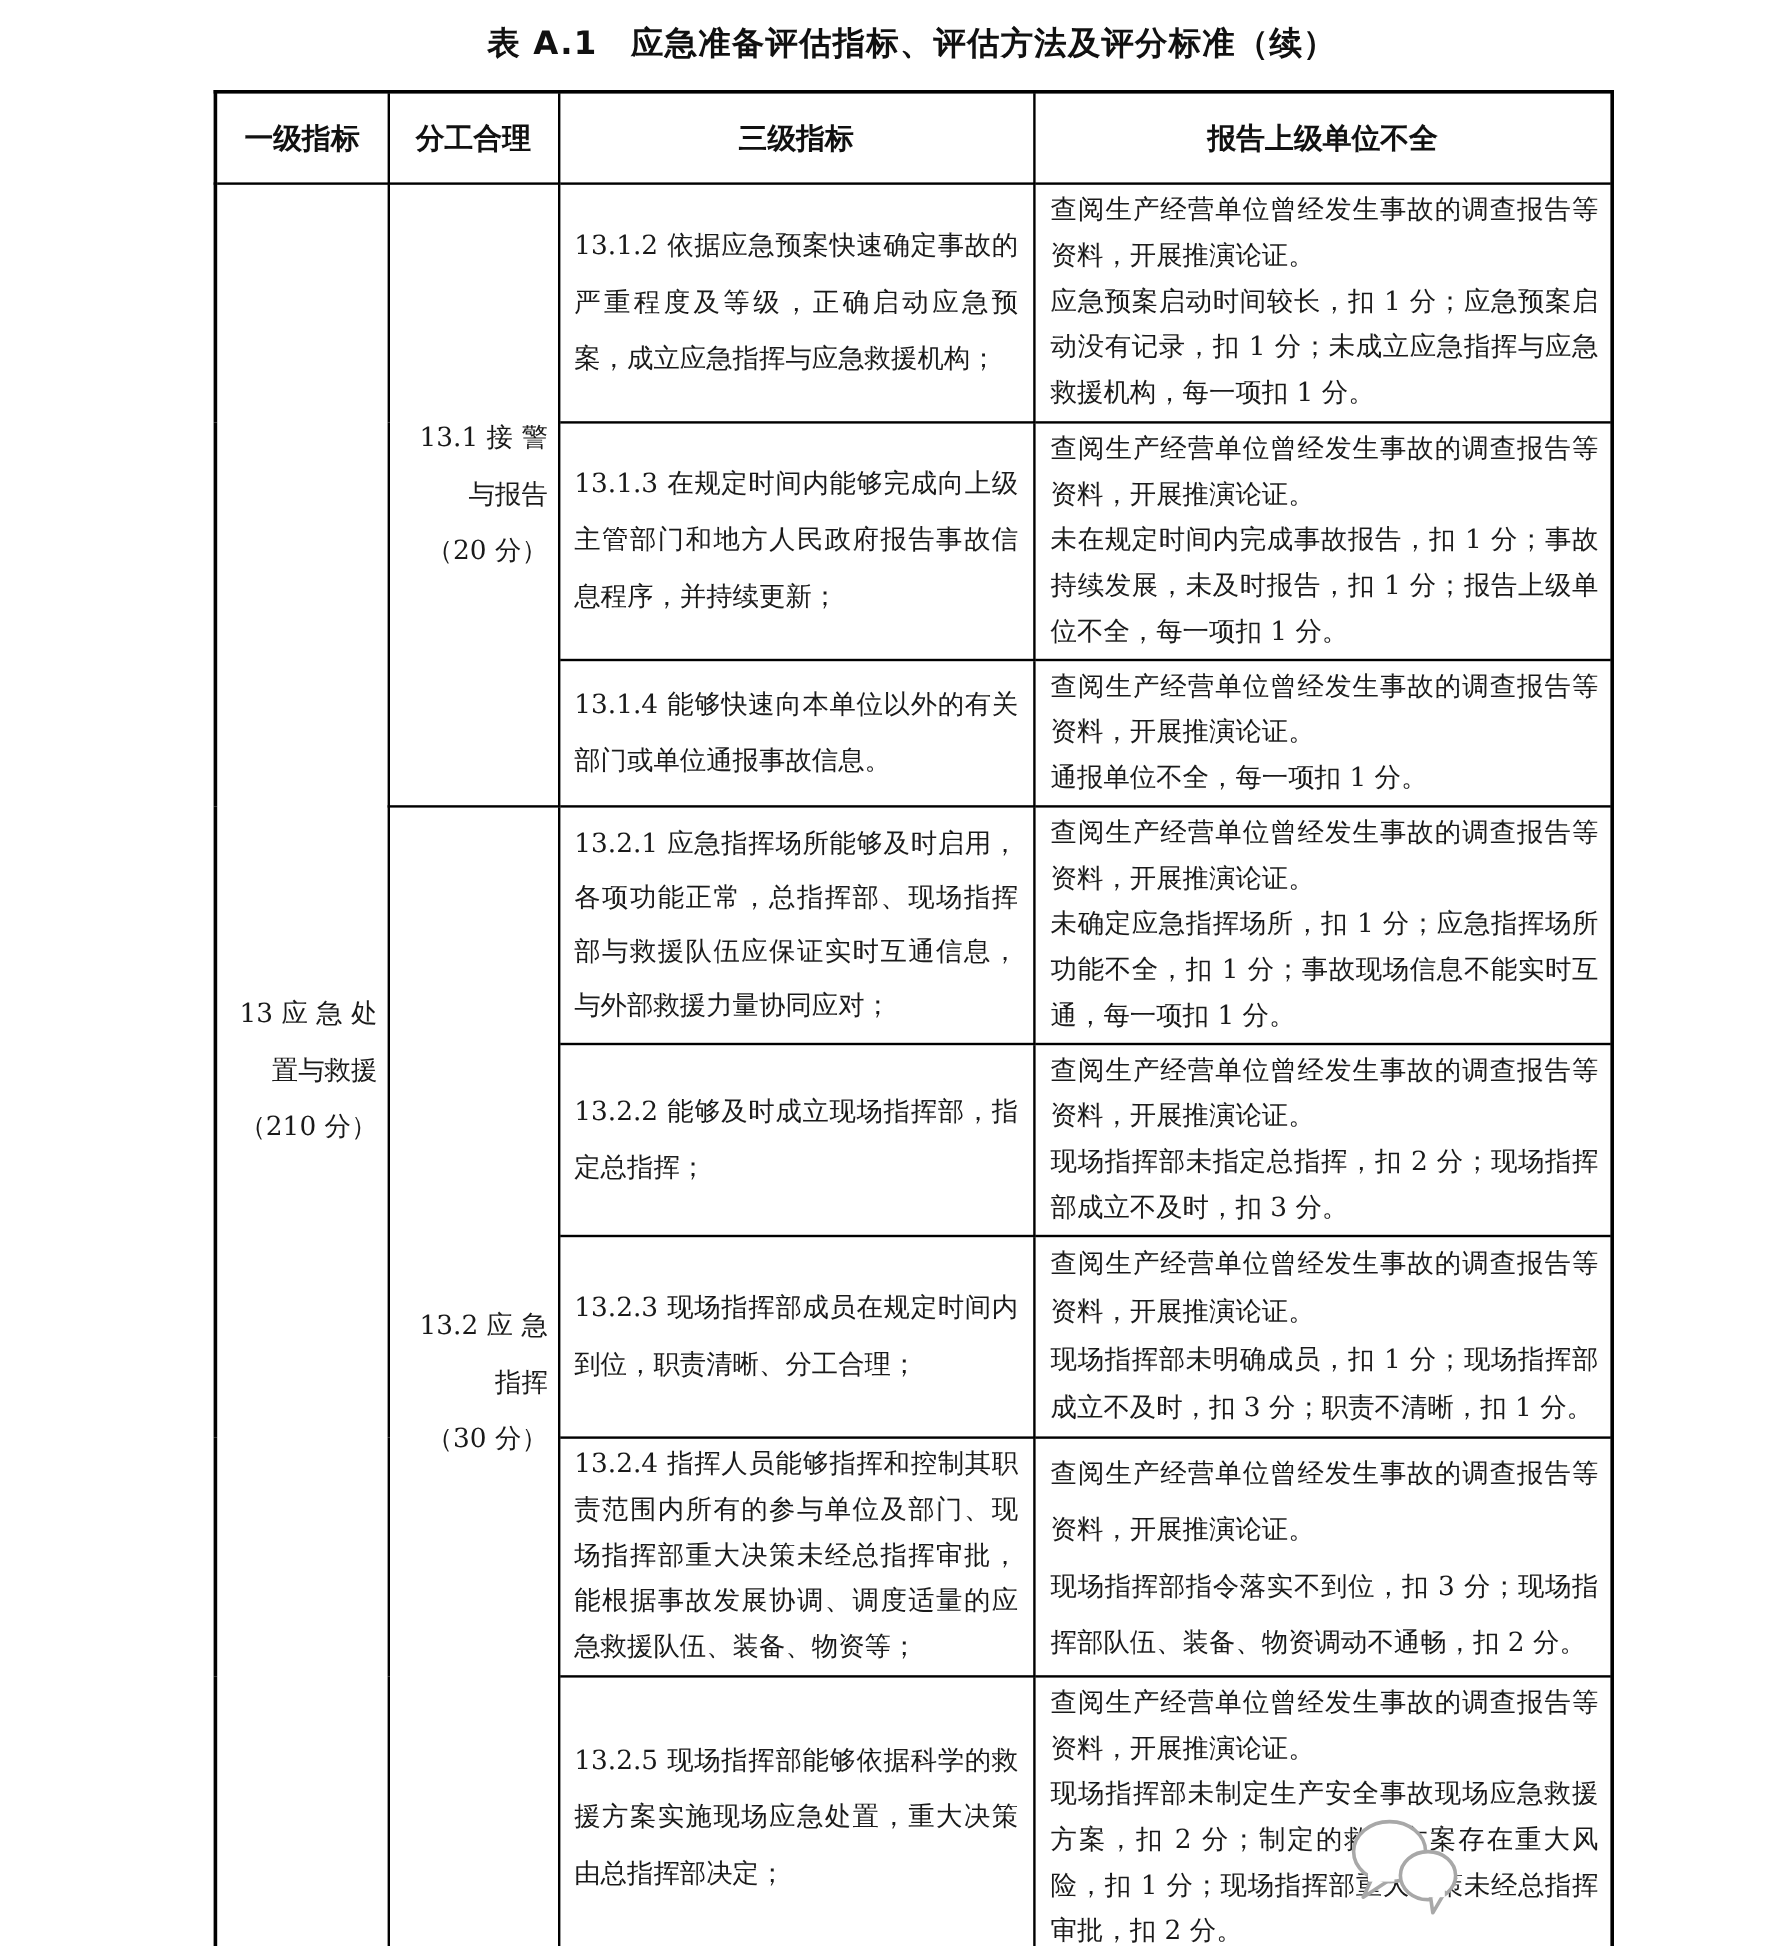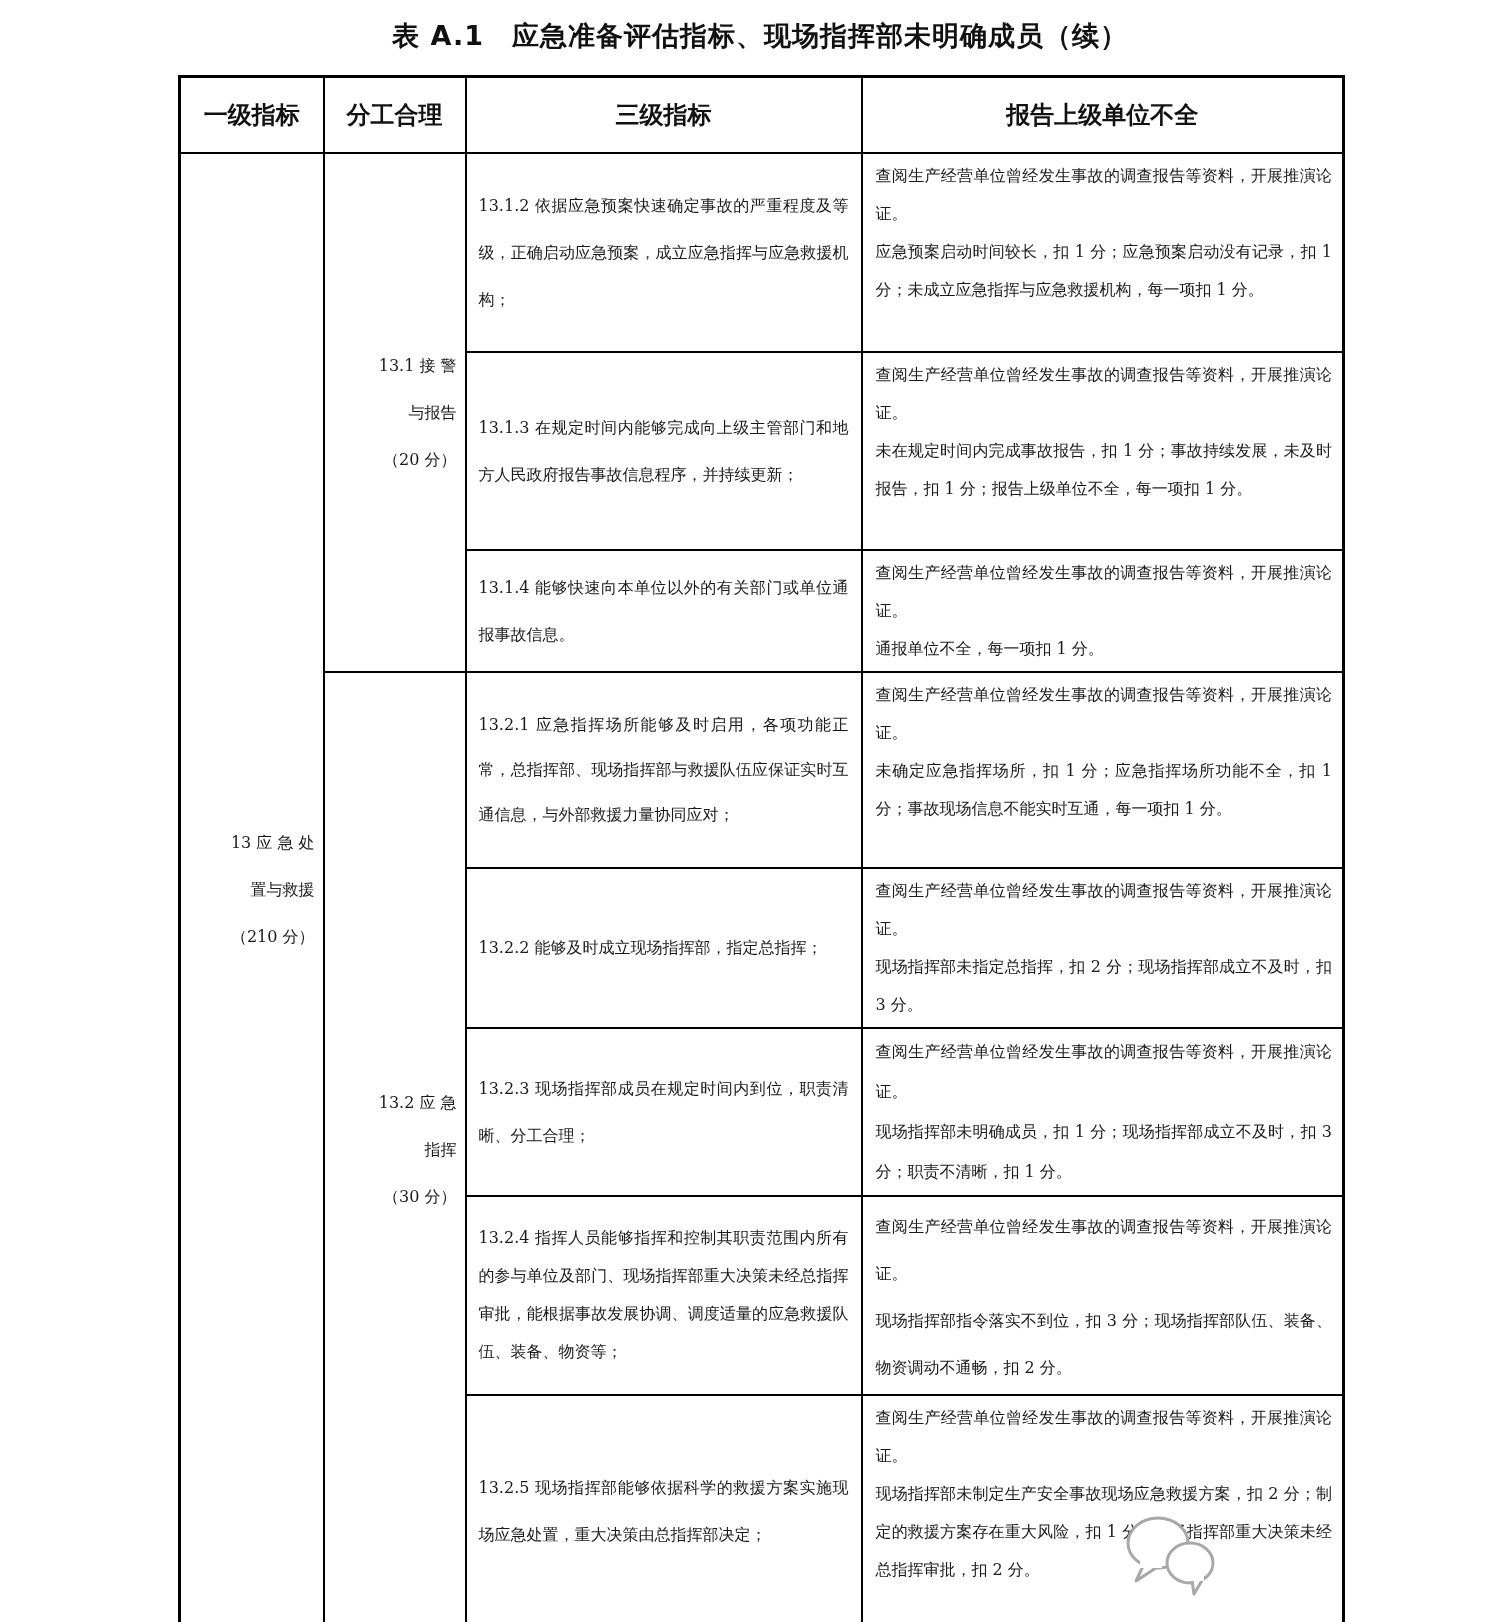--- a/index.html
+++ b/index.html
@@ -12,21 +12,21 @@
   .title {
     position:absolute; left:178px; top:18px; width:1164px;
     text-align:center; font-family:"DejaVu Sans","Liberation Sans",sans-serif;
     font-weight:bold; font-size:27px; letter-spacing:1px; color:#111;
   }
   table.main {
     position:absolute; left:178px; top:75px; width:1164px;
     border-collapse:collapse; table-layout:fixed;
     border:3px solid #000;
   }
-  th, td { border:2px solid #000; font-size:16px; }
+  th, td { border:2px solid #000; font-size:22px; }
   th {
     font-family:"DejaVu Sans","Liberation Sans",sans-serif;
     font-weight:bold; font-size:24px; text-align:center; vertical-align:middle;
     height:74px; color:#111;
   }
   td { color:#1a1a1a; }
   .c1, .c2 {
     vertical-align:middle; text-align:right; padding:4px 8px 4px 14px;
     white-space:pre-line; line-height:47px;
   }
@@ -60,21 +60,21 @@
     font-family:"DejaVu Sans","Liberation Sans",sans-serif;
     font-size:41px; font-weight:normal; color:#ffffff;
     -webkit-text-stroke:1.6px #a8a8a8;
     text-shadow:0 0 1px #b5b5b5;
     letter-spacing:2px; white-space:nowrap;
   }
 </style>
 </head>
 <body>
 
-<div class="title">表 A.1　应急准备评估指标、现场指挥部未明确成员（续）</div>
+<div class="title">表 A.1　应急准备评估指标、评估方法及评分标准（续）</div>
 
 <table class="main">
   <colgroup>
     <col style="width:144px">
       <col style="width:142px">
       <col style="width:396px">
       <col style="width:482px">
   </colgroup>
   <thead>
     <tr class="hrow">

